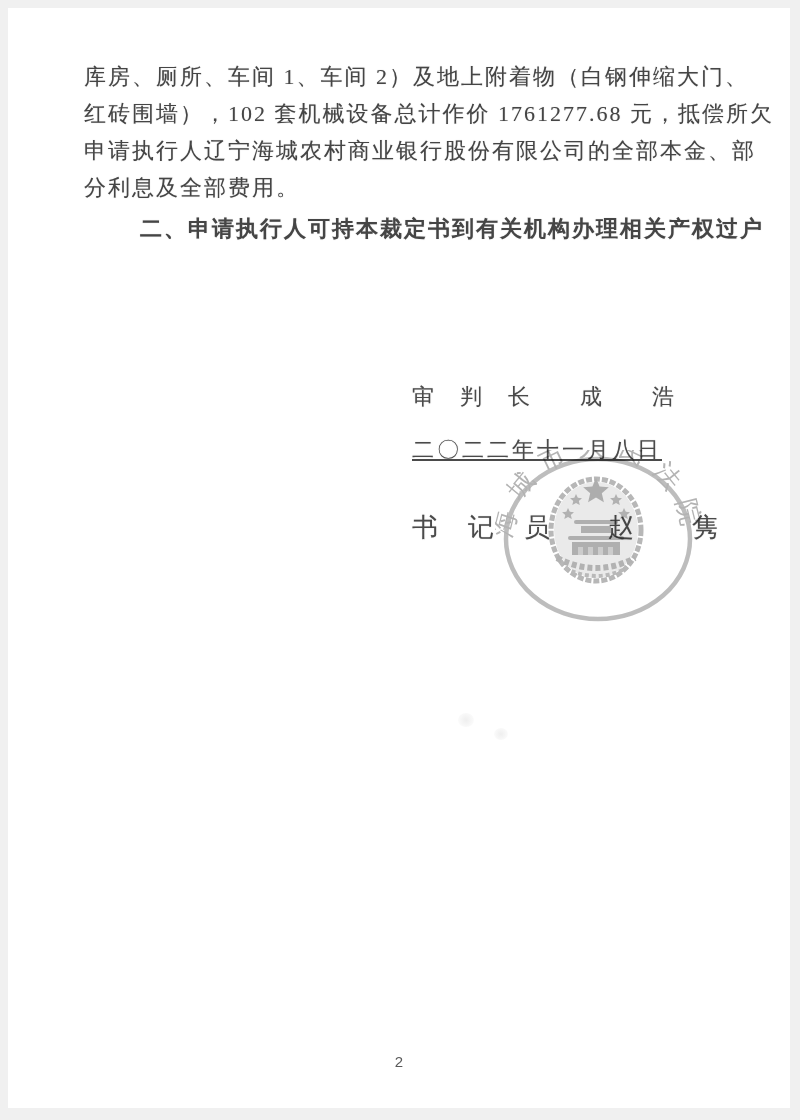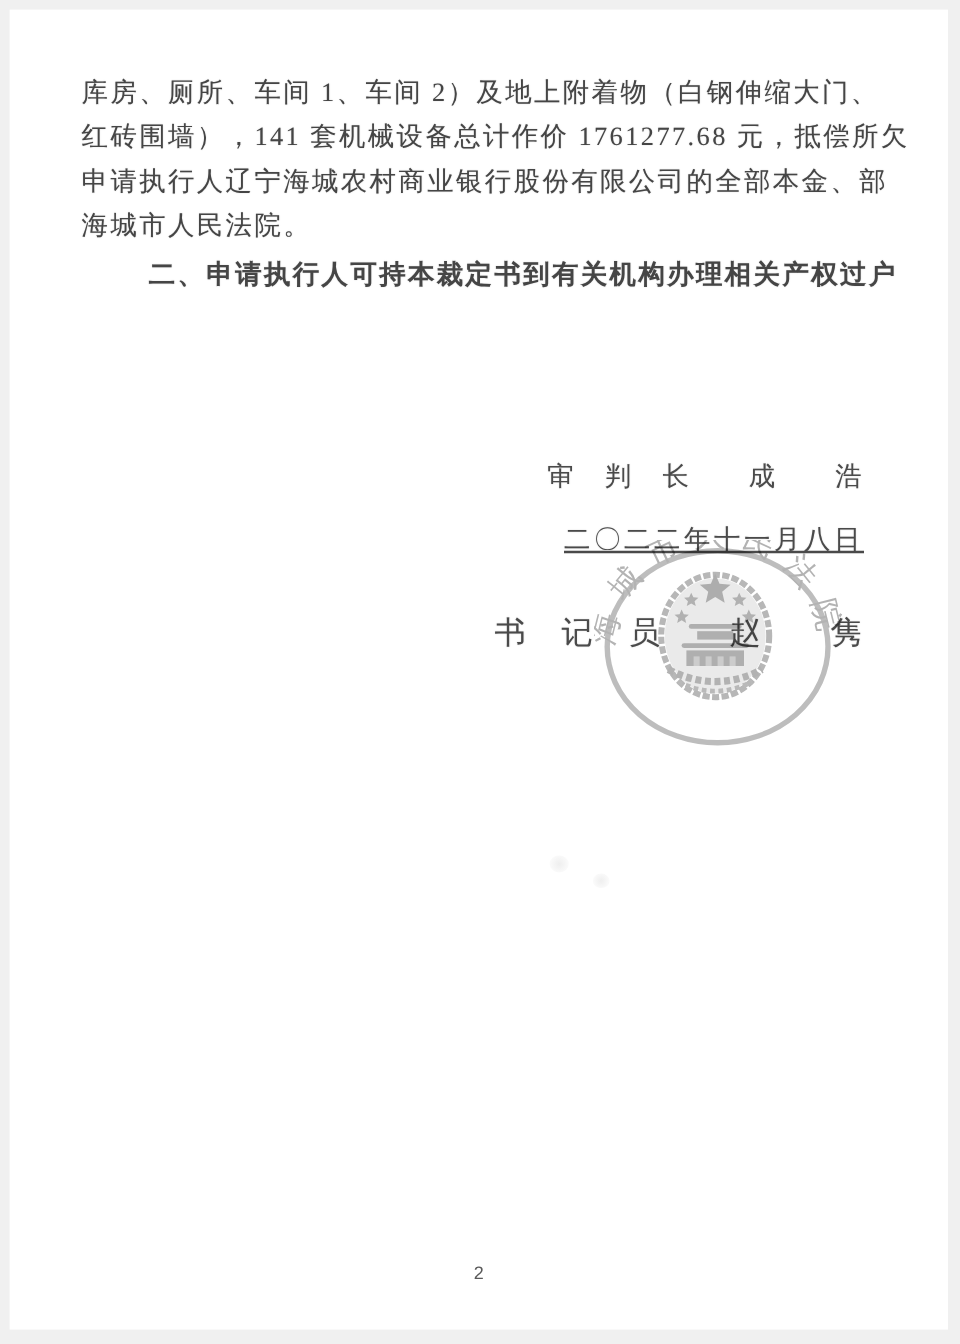--- a/index.html
+++ b/index.html
@@ -8,38 +8,38 @@
     background:#f0f0f0;
     font-family:"Liberation Serif","DejaVu Serif",serif;
     position:relative;
     overflow:hidden;
   }
   .page{
     position:absolute;left:8px;top:8px;width:782px;height:1100px;
     background:#ffffff;
   }
   .content{
-    position:absolute;left:60px;top:50px;width:652px;
+    position:absolute;left:76px;top:50px;width:652px;
     color:#454545;
   }
   .line{
     font-size:22px;
     letter-spacing:2px;
     text-align:justify;
     text-align-last:justify;
     white-space:nowrap;
     text-shadow:0 0 1px rgba(70,70,70,0.35);
   }
   .p1 .line{line-height:37px;}
   .p2 .line,.p3 .line{line-height:45px;}
   .line.short{text-align-last:left;white-space:normal;}
   .line.indent{text-indent:56px;font-weight:bold;}
   .signature{
     position:absolute;top:372px;right:70px;
-    color:#4a4a4a;text-align:right;
+    color:#4a4a4a;
     text-shadow:0 0 1px rgba(70,70,70,0.35);
   }
   .sig-line{
     font-size:22px;line-height:34px;letter-spacing:2px;white-space:nowrap;
   }
   .date-line{
     font-size:22px;line-height:26px;letter-spacing:3px;margin-top:23px;white-space:nowrap;text-decoration:underline;
   }
   .clerk-line{
     font-size:26px;line-height:26px;letter-spacing:2px;margin-top:52px;white-space:nowrap;
@@ -64,23 +64,23 @@
   }
 </style>
 </head>
 <body>
 
 <div class="page">
 
   <div class="content">
     <div class="para p1">
       <div class="line">库房、厕所、车间 1、车间 2）及地上附着物（白钢伸缩大门、</div>
-      <div class="line">红砖围墙），141 套机械设备总计作价 1761277.68 元，抵偿所欠</div>
+      <div class="line">红砖围墙），102 套机械设备总计作价 1761277.68 元，抵偿所欠</div>
       <div class="line">申请执行人辽宁海城农村商业银行股份有限公司的全部本金、部</div>
-      <div class="line short">海城市人民法院。</div>
+      <div class="line short">分利息及全部费用。</div>
     </div>
     <div class="para p2">
       <div class="line indent">二、申请执行人可持本裁定书到有关机构办理相关产权过户</div>
     </div>
   </div>
 
   <div class="signature">
     <div class="sig-line">审　判　长　　成　　浩</div>
     <div class="date-line">二〇二二年十一月八日</div>
     <div class="clerk-line">书　记　员　　赵　　隽</div>

